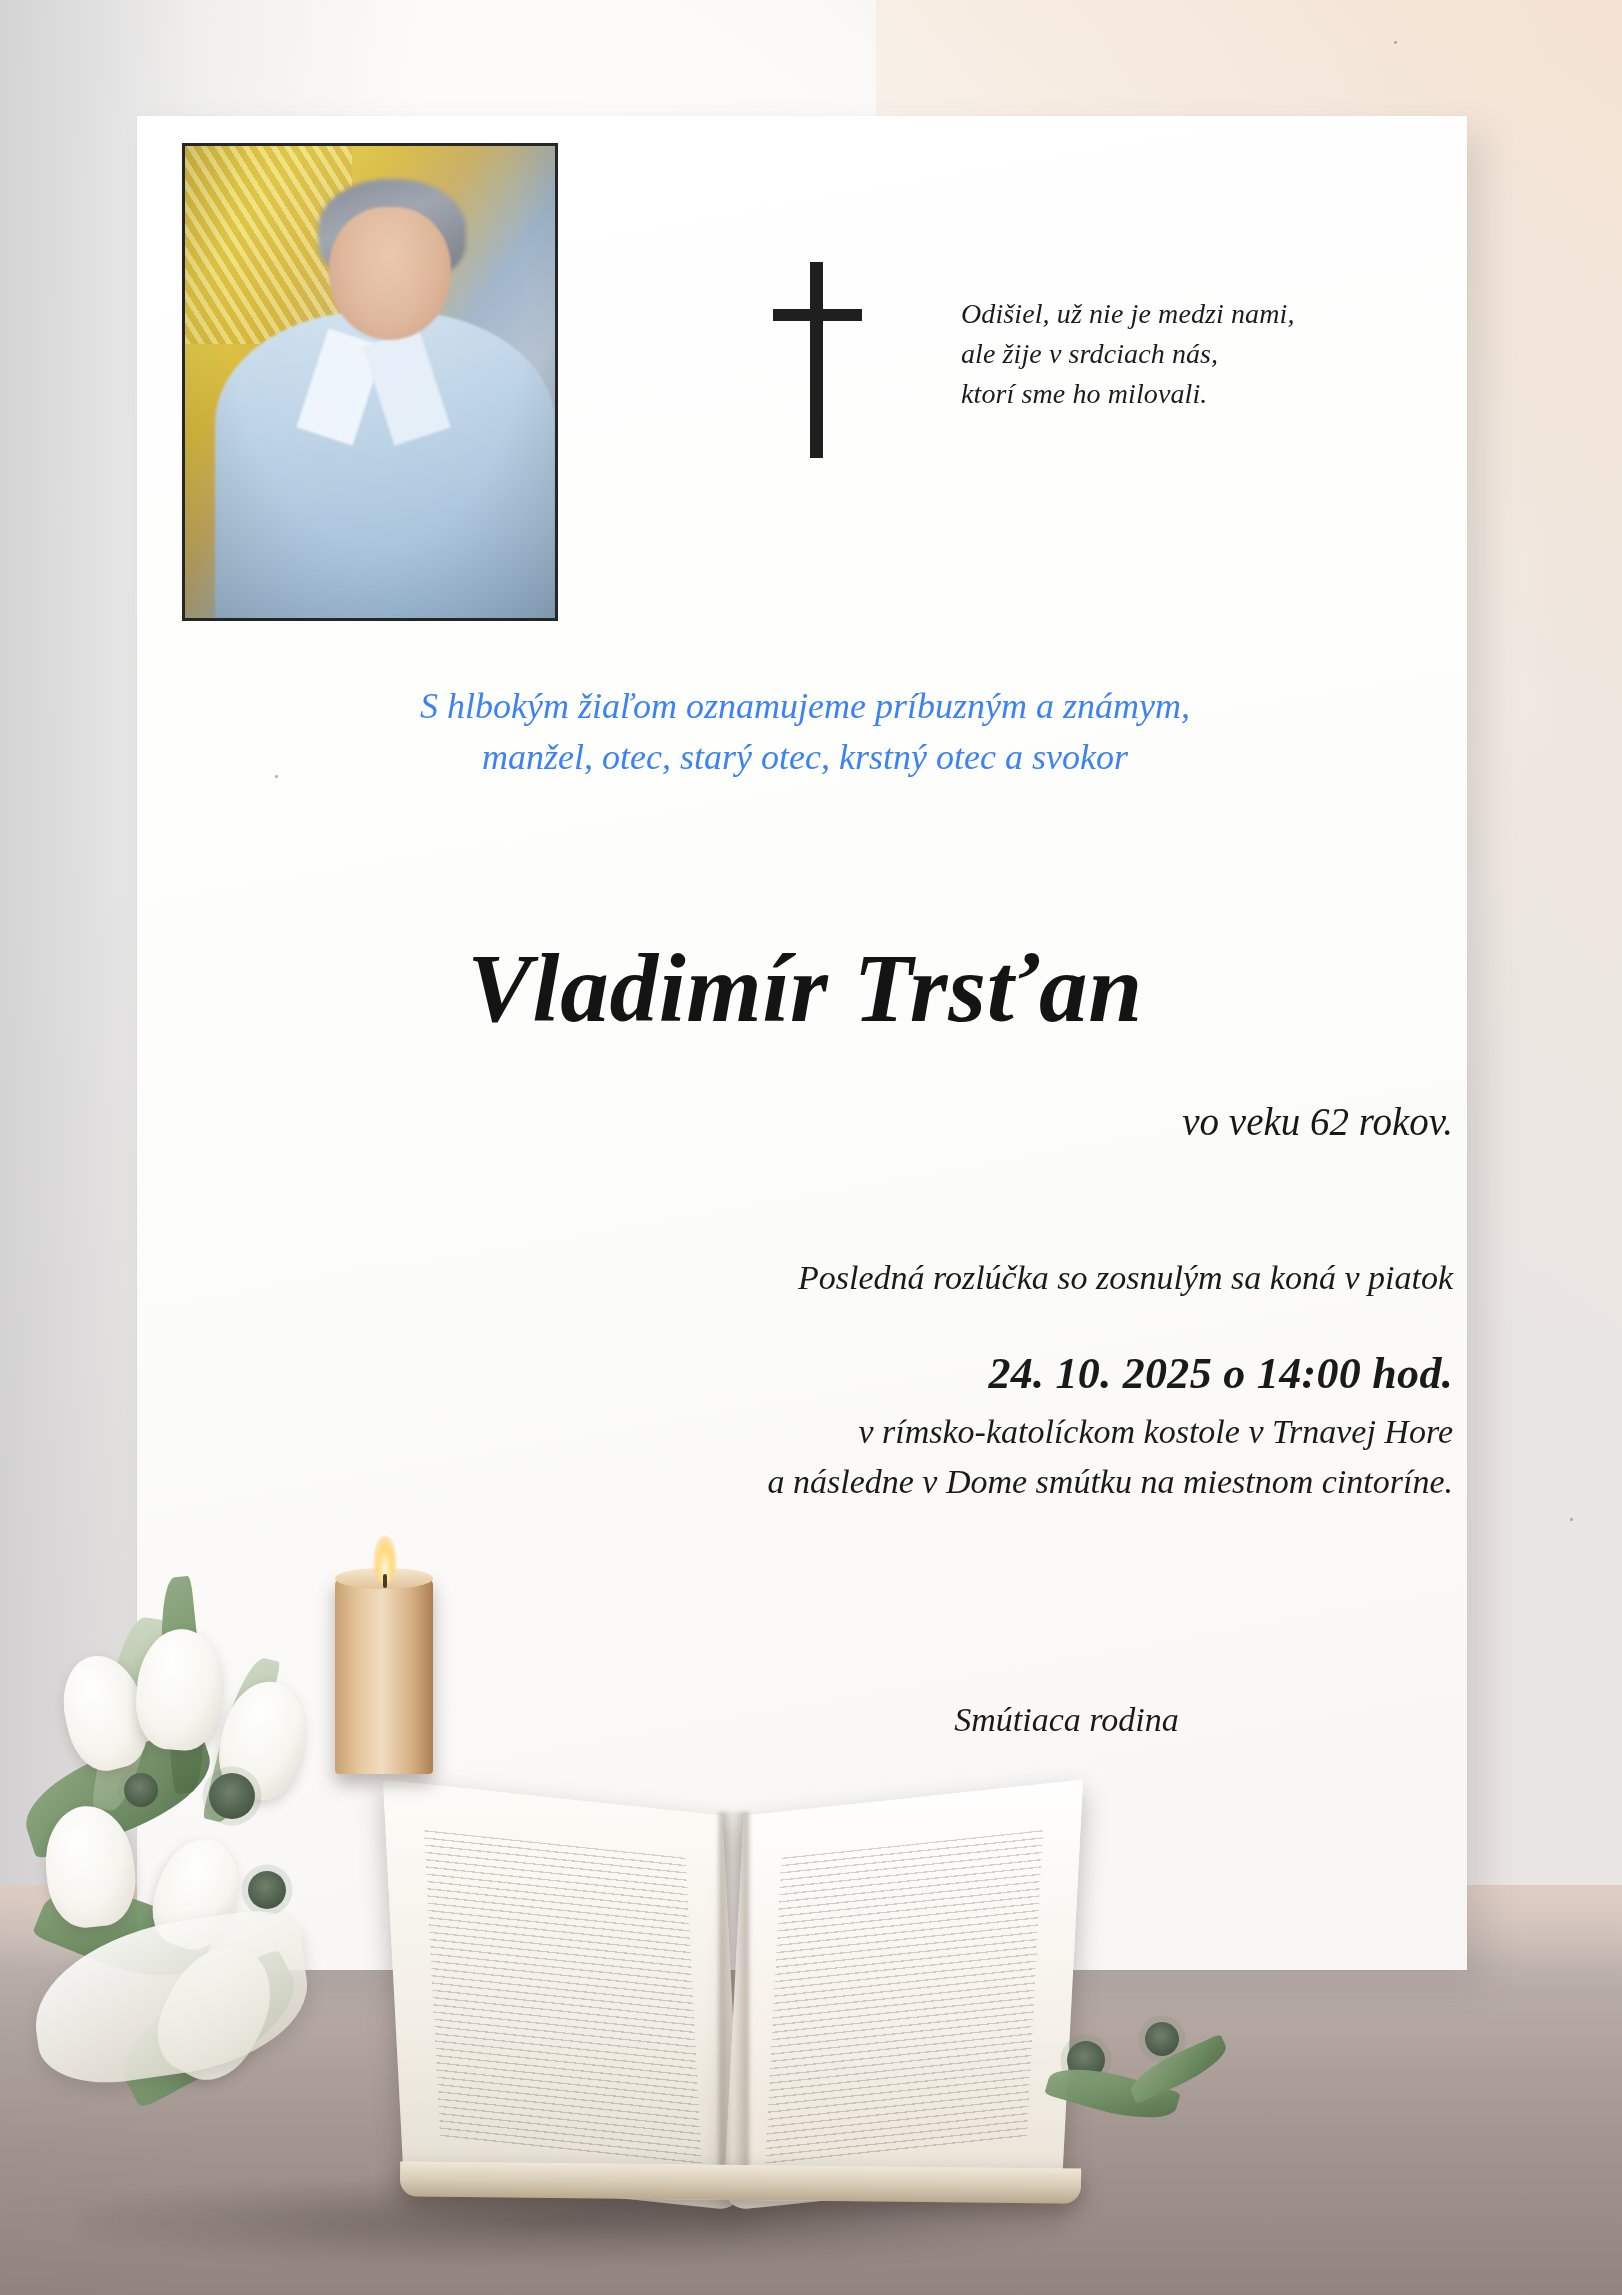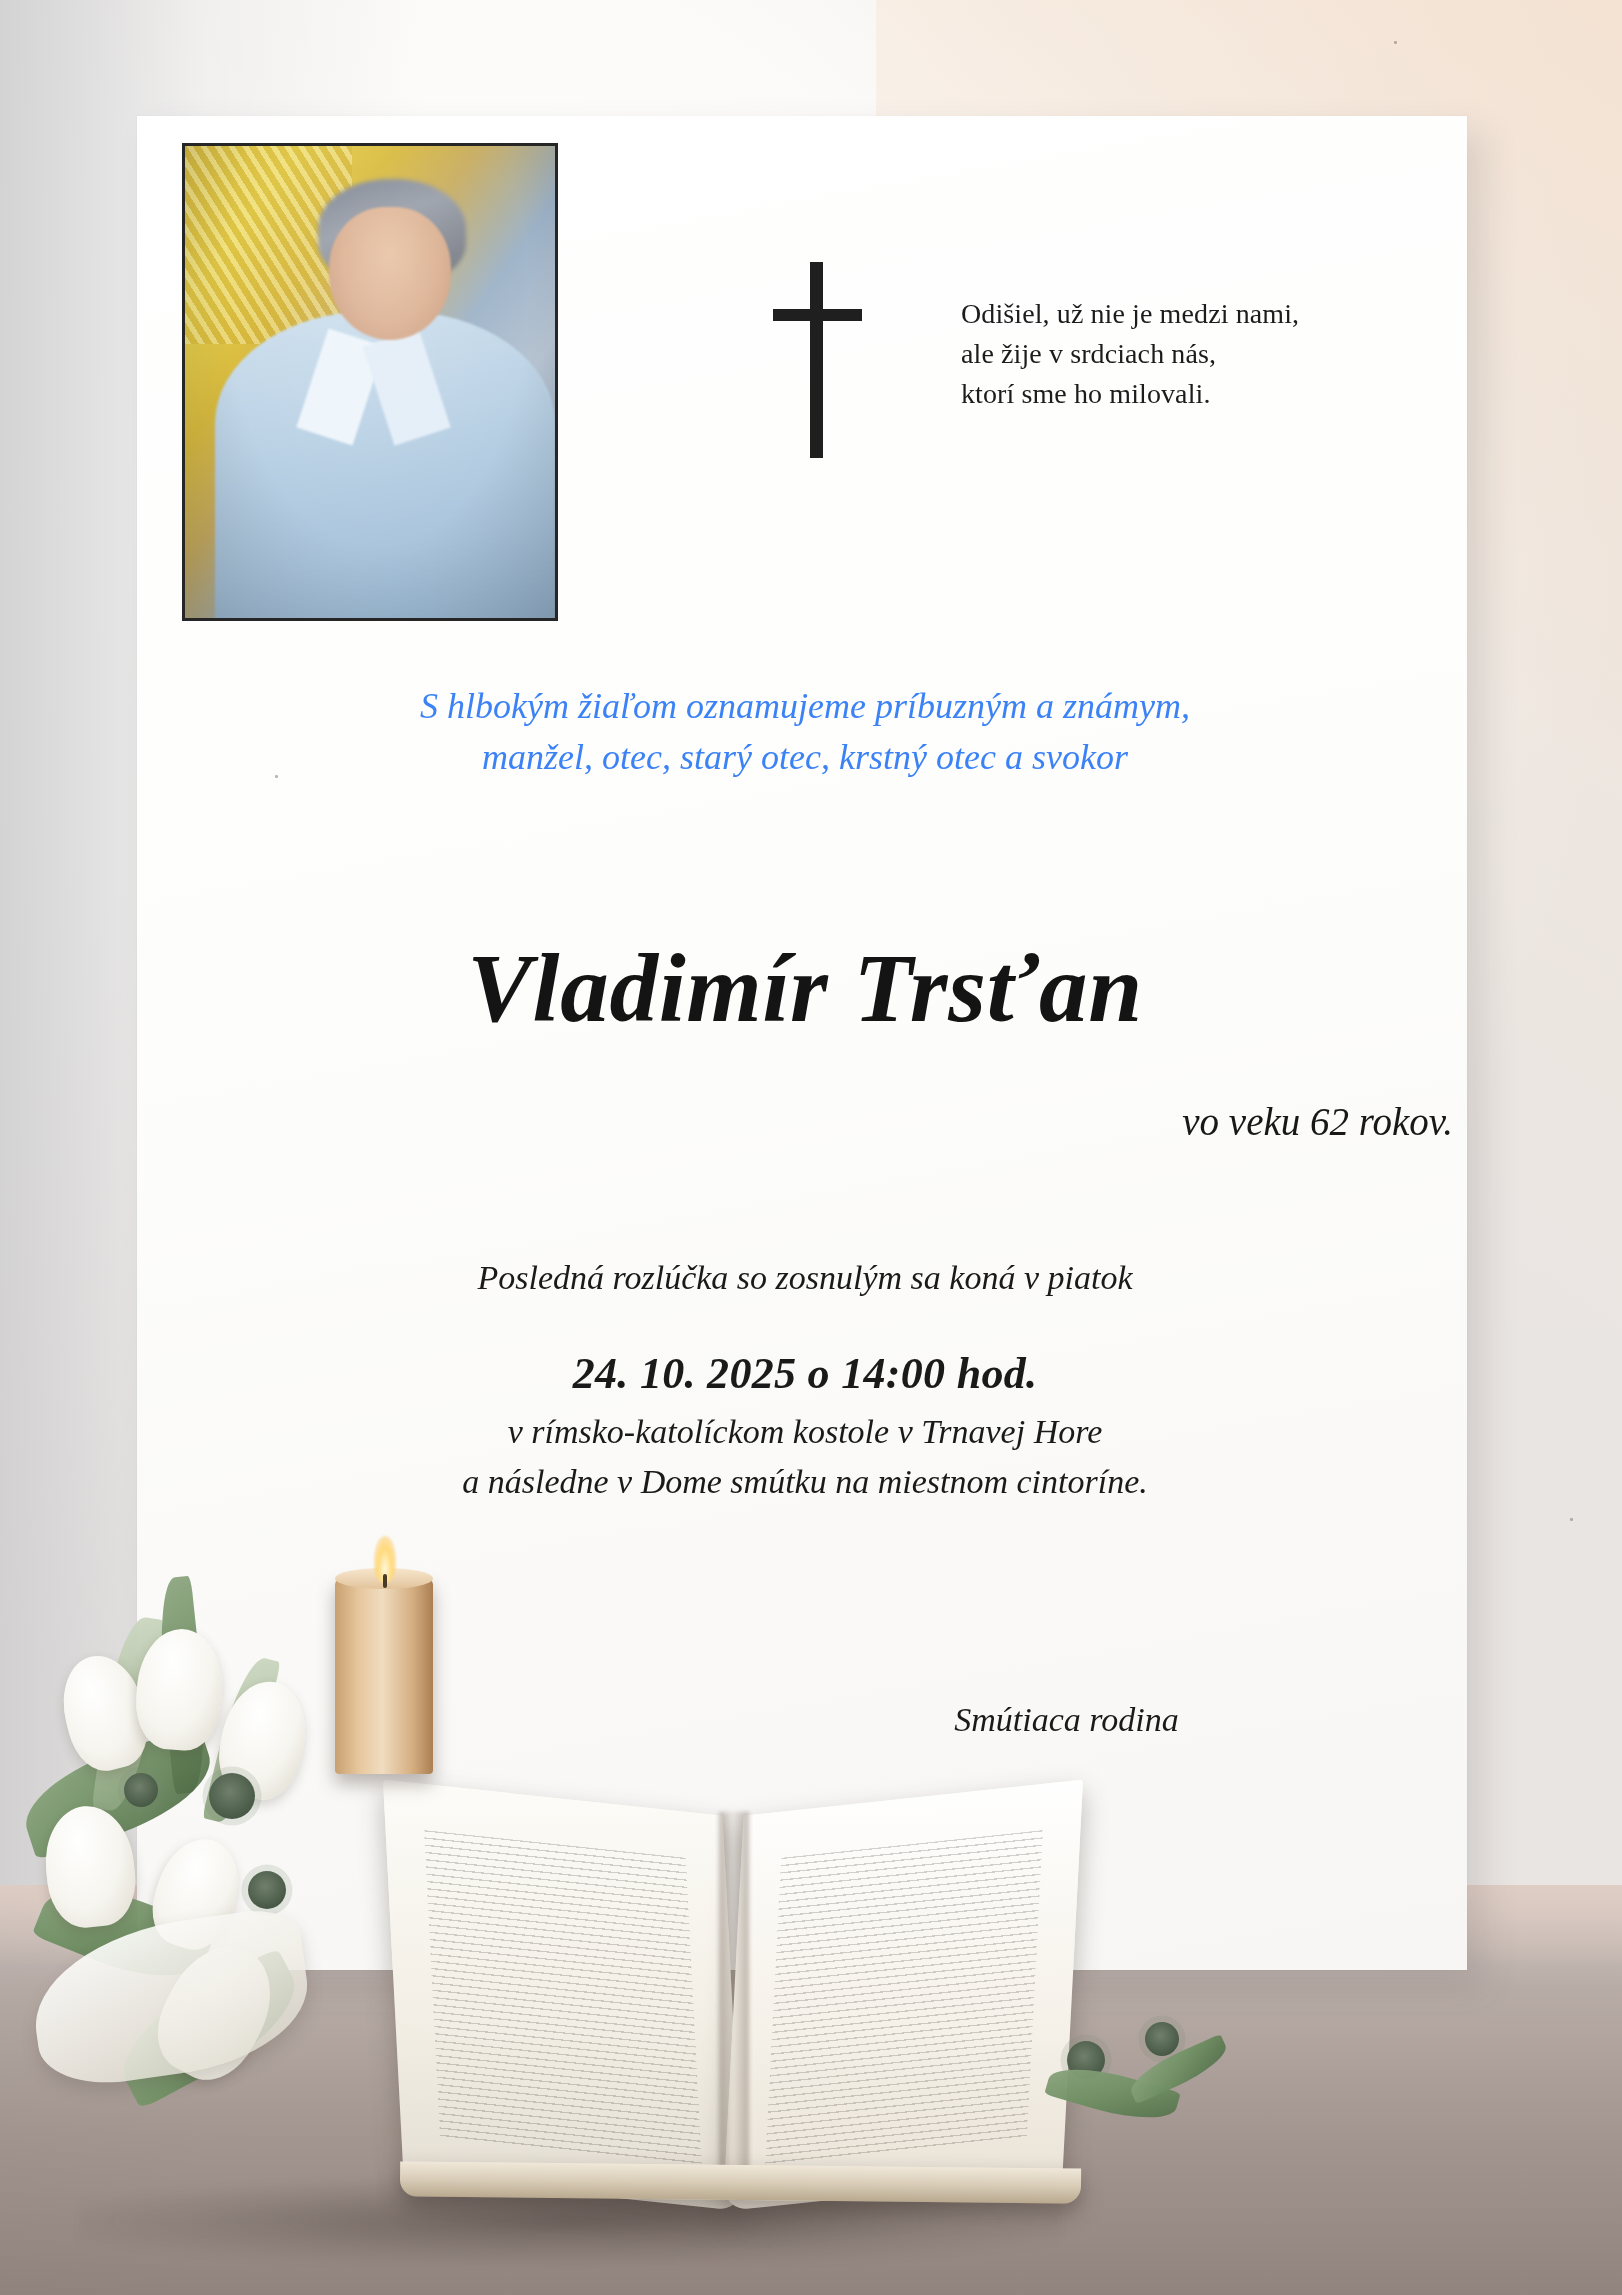--- a/index.html
+++ b/index.html
@@ -170,20 +170,21 @@
     height: 12.4px;
     background: #1f1f1f;
   }
 
   
   .verse {
     position: absolute;
     left: 961px;
     top: 294px;
     width: 589px;
+    font-style: italic;
     font-size: 28px;
     line-height: 1.42;
     color: #1c1c1c;
     letter-spacing: 0.1px;
   }
 
   .announce {
     position: absolute;
     left: 157px;
     top: 681px;
@@ -218,21 +219,21 @@
     font-style: italic;
     font-size: 39px;
     color: #181818;
   }
 
   .farewell {
     position: absolute;
     left: 157px;
     top: 1253px;
     width: 1296px;
-    text-align: center;
+    text-align: right;
     font-style: italic;
     font-size: 34px;
     line-height: 1.45;
     color: #1a1a1a;
   }
   .farewell .datetime {
     display: block;
     font-weight: 700;
     font-size: 44px;
     line-height: 1.5;

